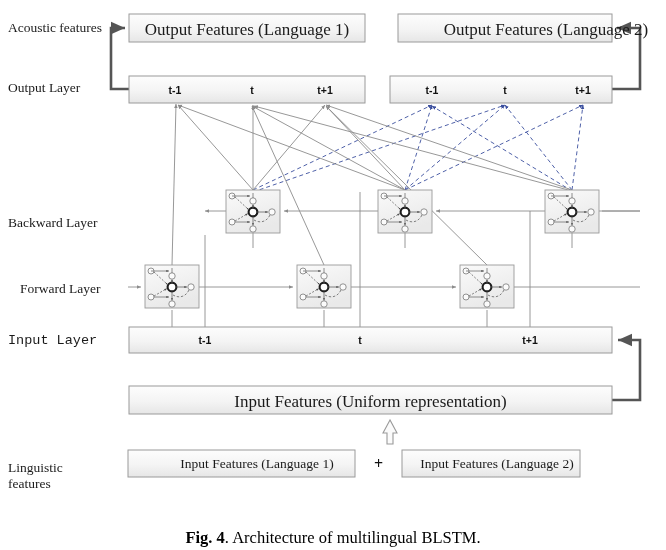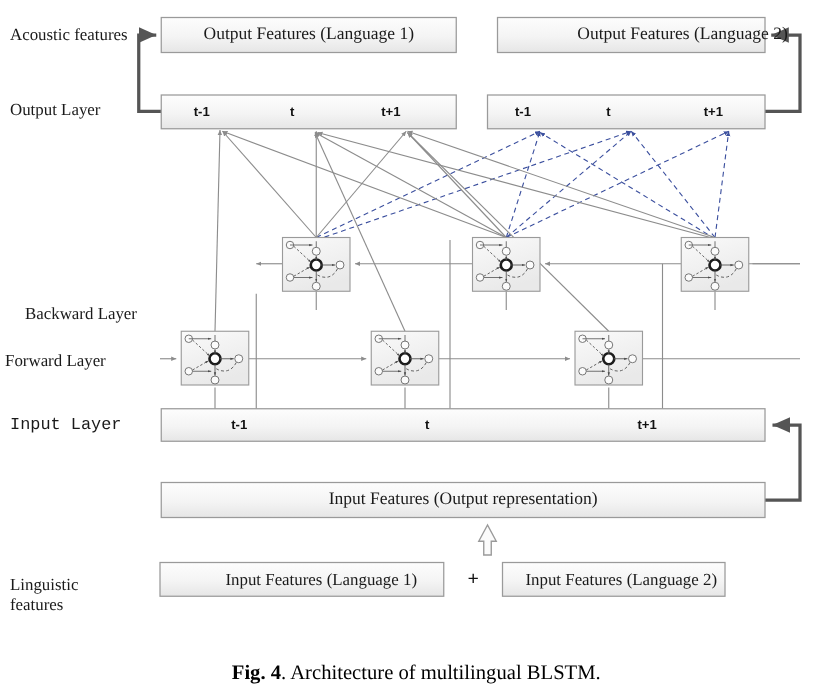--- a/index.html
+++ b/index.html
@@ -1,20 +1,20 @@
 <!DOCTYPE html>
 <html><head>
 <meta charset="utf-8">
 <style>
   html,body{margin:0;padding:0;background:#ffffff;}
   body{width:666px;height:550px;position:relative;font-family:"Liberation Serif",serif;color:#111;overflow:hidden;}
   #fig{position:absolute;left:0;top:0;width:666px;height:550px;}
   .row-label{position:absolute;font-family:"Liberation Serif",serif;font-size:13.5px;color:#1a1a1a;white-space:pre-line;line-height:1.15;}
-  .boxtext{position:absolute;font-family:"Liberation Serif",serif;font-size:14px;color:#1a1a1a;text-align:center;}
-  .tlabel{position:absolute;font-family:"Liberation Sans",sans-serif;font-size:10.5px;font-weight:bold;color:#111;}
+  .boxtext{position:absolute;font-family:"Liberation Serif",serif;font-size:17px;color:#1a1a1a;text-align:center;}
+  .tlabel{position:absolute;font-family:"Liberation Sans",sans-serif;font-size:10.5px;font-weight:bold;color:#111;text-align:center;}
   .plus{position:absolute;font-family:"Liberation Serif",serif;font-size:16px;font-weight:bold;color:#111;}
   .caption{position:absolute;left:0;width:666px;text-align:center;font-family:"Liberation Serif",serif;font-size:16.5px;color:#000;}
   .caption b{font-weight:bold;}
 </style>
 </head>
 <body>
 
 <svg id="fig" viewBox="0 0 666 550">
   <defs>
     <linearGradient id="boxgrad" x1="0" y1="0" x2="0" y2="1">
@@ -151,29 +151,29 @@
     <rect x="390" y="76" width="222" height="27" fill="url(#boxgrad)" stroke="#9a9a9a" stroke-width="1"></rect>
     <rect x="129" y="327" width="483" height="26" fill="url(#boxgrad)" stroke="#9a9a9a" stroke-width="1"></rect>
     <rect x="129" y="386" width="483" height="28" fill="url(#boxgrad)" stroke="#9a9a9a" stroke-width="1"></rect>
     <rect x="128" y="450" width="227" height="27" fill="url(#boxgrad)" stroke="#9a9a9a" stroke-width="1"></rect>
     <rect x="402" y="450" width="178" height="27" fill="url(#boxgrad)" stroke="#9a9a9a" stroke-width="1"></rect>
   </g>
 </svg>
 
 <div class="row-label" style="left:8px;top:20px;">Acoustic features</div>
 <div class="row-label" style="left:8px;top:80px;">Output Layer</div>
-<div class="row-label" style="left:20px;top:215px;margin-top:28px;">Backward Layer</div>
-<div class="row-label" style="left:4px;top:281px;">Forward Layer</div>
+<div class="row-label" style="left:8px;top:215px;">Backward Layer</div>
+<div class="row-label" style="left:20px;top:281px;">Forward Layer</div>
 <div class="row-label" style="left:8px;top:333px;font-family:Liberation Mono, monospace;">Input Layer</div>
 <div class="row-label" style="left:8px;top:460px;">Linguistic
 features</div>
 
 <div class="boxtext" style="left:129px;top:20px;width:236px;">Output Features (Language 1)</div>
 <div class="boxtext" style="left:398px;top:20px;width:214px;margin-left:41px;">Output Features (Language 2)</div>
-<div class="boxtext" style="left:129px;top:392px;width:483px;">Input Features (Output representation)</div>
+<div class="boxtext" style="left:129px;top:392px;width:483px;">Input Features (Uniform representation)</div>
 <div class="boxtext" style="left:128px;top:456px;width:258px;font-size:13.5px;">Input Features (Language 1)</div>
 <div class="boxtext" style="left:402px;top:456px;width:190px;font-size:13.5px;">Input Features (Language 2)</div>
 
 <div class="tlabel" style="left:155px;top:84px;width:40px;">t-1</div>
 <div class="tlabel" style="left:232px;top:84px;width:40px;">t</div>
 <div class="tlabel" style="left:305px;top:84px;width:40px;">t+1</div>
 <div class="tlabel" style="left:412px;top:84px;width:40px;">t-1</div>
 <div class="tlabel" style="left:485px;top:84px;width:40px;">t</div>
 <div class="tlabel" style="left:563px;top:84px;width:40px;">t+1</div>
 <div class="tlabel" style="left:185px;top:334px;width:40px;">t-1</div>

